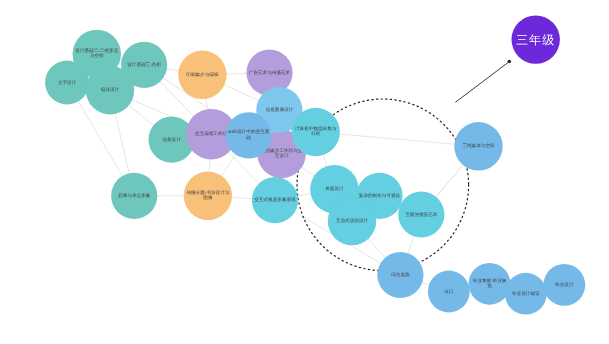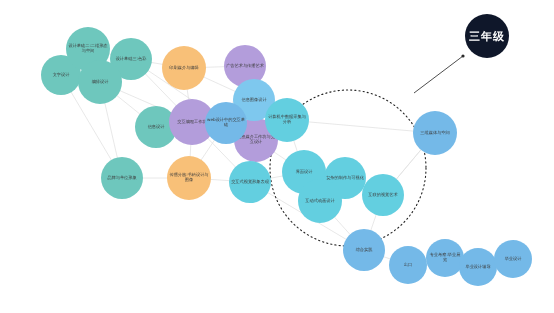--- a/index.html
+++ b/index.html
@@ -20,26 +20,26 @@
     line-height:1.15;
     box-sizing:border-box;
     padding:2px;
     overflow:hidden;
     word-break:break-all;
     user-select:none;
   }
   .badge{
     position:absolute;
     border-radius:50%;
-    background:#0f172a;
+    background:#6d28d9;
     color:#ffffff;
     display:flex;align-items:center;justify-content:center;
     font-size:11px;
     letter-spacing:1px;
-    font-weight:700;
+    font-weight:400;
     text-align:center;
   }
 </style>
 </head>
 <body>
 
 <div id="stage">
   <svg id="wires">
       <line x1="61" y1="75" x2="88" y2="49" stroke="#e2e2e2" stroke-width="0.8"></line>
       <line x1="61" y1="75" x2="100" y2="82" stroke="#e2e2e2" stroke-width="0.8"></line>

